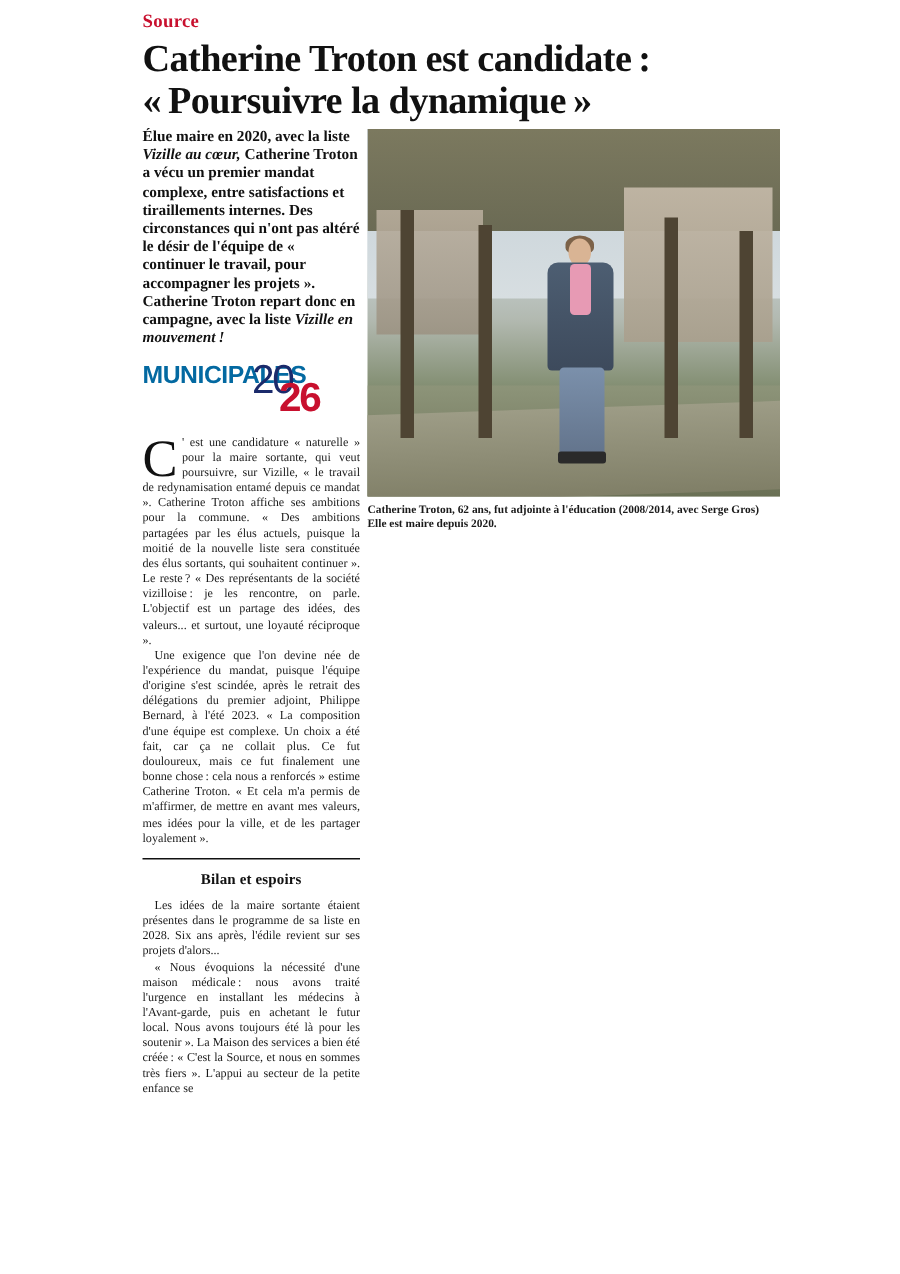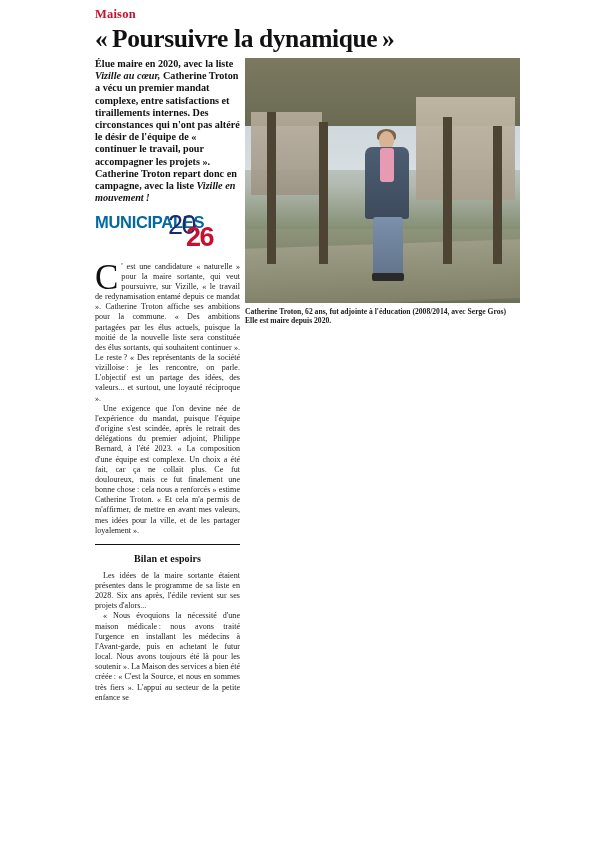--- a/index.html
+++ b/index.html
@@ -250,22 +250,23 @@
   }
 
   .spacer-photo { height: 279px; }
 </style>
 </head>
 <body>
 
 <div class="page">
 
   <div>
-    <div class="kicker">Maison</div>
+    <div class="kicker">Source</div>
     <h1 class="headline">
+      <span>Catherine Troton est candidate :</span>
       <span class="l2">« Poursuivre la dynamique »</span>
     </h1>
   </div>
 
   <div class="body-grid">
 
     <div class="photo-block">
       <div class="photo">
         <div class="ph-sky"></div>
         <div class="ph-canopy"></div>

